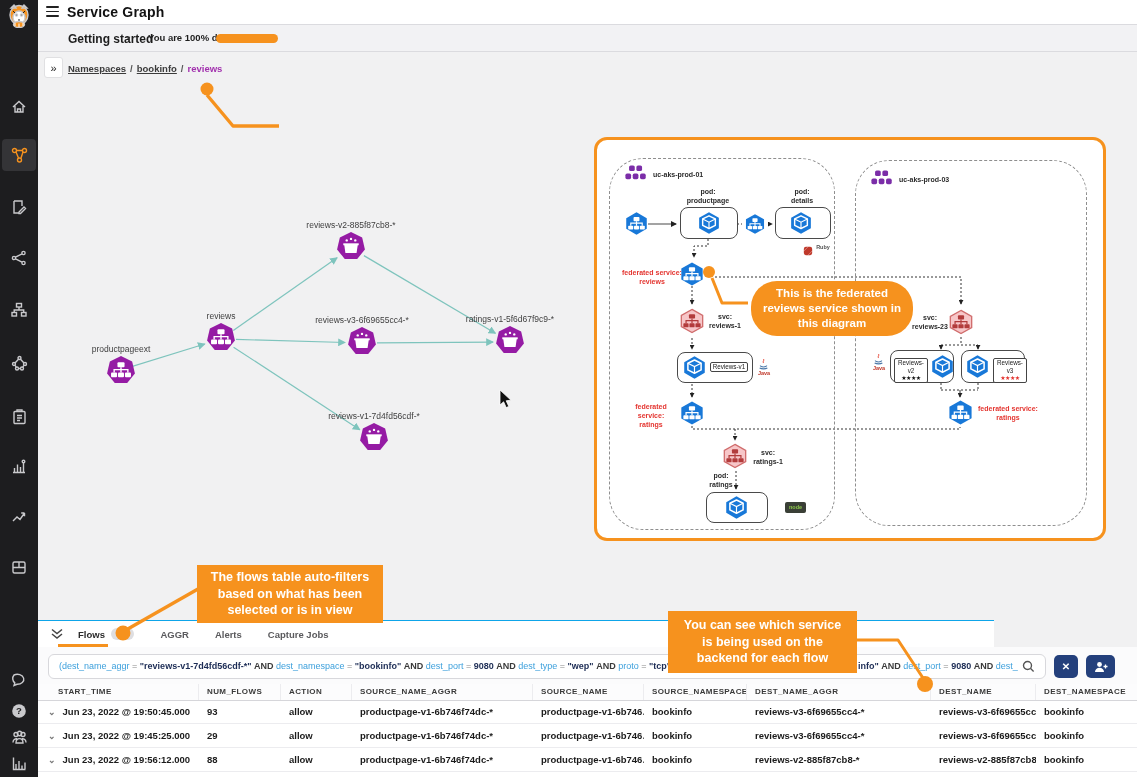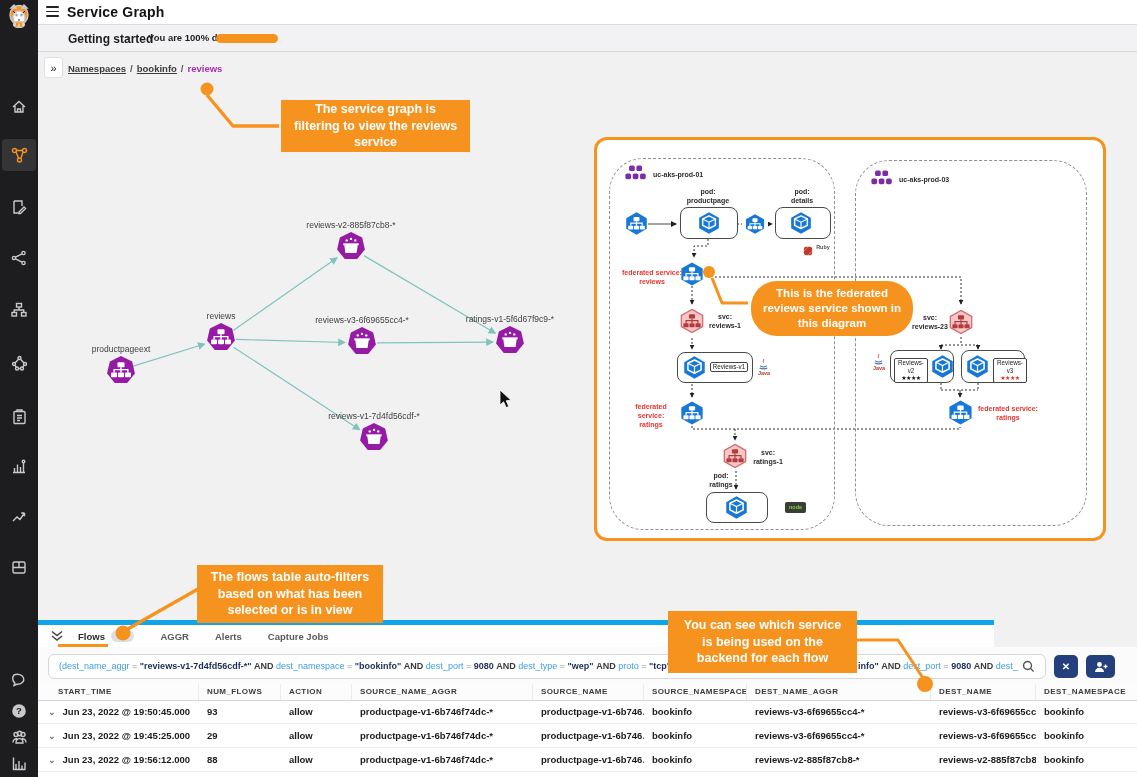--- a/index.html
+++ b/index.html
@@ -56,21 +56,21 @@
   .node-badge{position:absolute;background:#3A3F36;border-radius:2px;color:#8CC84B;font-size:5.5px;font-weight:700;text-align:center;line-height:11px;}
   .tech{position:absolute;font-size:5.5px;font-weight:700;color:#C0392B;text-align:center;line-height:1.1;}
   #diagram-lines{position:absolute;left:0;top:0;z-index:0;pointer-events:none;}
   .overlay .el{z-index:2;}
 
   
   .callout{position:absolute;background:#F6921E;color:#fff;text-align:center;font-size:12.5px;font-weight:600;line-height:1.32;display:flex;align-items:center;justify-content:center;padding:6px 10px;z-index:40;}
   .callout.small{font-size:11.5px;border-radius:26px;}
 
   
-  .tabsrow{left:38px;top:620px;width:956px;height:27px;background:#fff;border-top:5px solid #0ea5e9;z-index:5;display:flex;align-items:center;}
+  .tabsrow{left:38px;top:620px;width:956px;height:27px;background:#fff;border-top:1px solid #0ea5e9;z-index:5;display:flex;align-items:center;}
   .collapse-ic{margin-left:12px;margin-right:14px;cursor:pointer;}
   .tab{font-size:9.5px;font-weight:700;color:#5A5A5D;margin-right:26px;cursor:pointer;display:flex;align-items:center;}
   .tab.active{color:#2b2b2b;}
   .badge{background:#DEDEE1;border-radius:8px;padding:1px 7px;font-size:8.5px;color:#333;margin-left:6px;font-weight:700;}
   .badge:empty{display:none;}
   .tab-underline{left:58px;top:644px;width:50px;height:3px;background:#F6921E;z-index:6;}
 
   .filterrow{left:38px;top:647px;width:1099px;height:37px;background:#FBFBFC;z-index:4;}
   .querybar{left:48px;top:654px;width:998px;height:25px;background:#fff;border:1px solid #D8D8DC;border-radius:6px;z-index:4;overflow:hidden;}
   .qtext{position:absolute;top:6px;font-size:9px;white-space:nowrap;}
@@ -592,21 +592,20 @@
         <div>productpage-v1-6b746f74dc-*</div>
         <div>productpage-v1-6b746…</div>
         <div>bookinfo</div>
         <div>reviews-v2-885f87cb8-*</div>
         <div>reviews-v2-885f87cb8…</div>
         <div>bookinfo</div>
       </div>
       <div class="trow" style="top: 772px;"></div>
     </div>
 
-  <div class="callout" style="left:281px;top:100px;width:189px;height:52px;">The service graph is filtering to view the reviews service</div>
   <div class="callout" style="left:197px;top:565px;width:186px;height:58px;">The flows table auto-filters based on what has been selected or is in view</div>
   <div class="callout" style="left:668px;top:611px;width:189px;height:62px;">You can see which service is being used on the backend for each flow</div>
 
   <svg id="annot" class="abs" width="1137" height="777">
     <path d="M207 95 L233 126 L279 126" stroke="#F6921E" stroke-width="3.4" fill="none" stroke-linejoin="round"></path>
     <circle cx="207" cy="89" r="6.5" fill="#F6921E"></circle>
     <path d="M712 278 L722 303 L748 303" stroke="#F6921E" stroke-width="3" fill="none" stroke-linejoin="round"></path>
     <circle cx="709" cy="272" r="6" fill="#F6921E"></circle>
     <path d="M198 589 L126 630" stroke="#F6921E" stroke-width="3.4" fill="none"></path>
     <circle cx="123" cy="633" r="7.5" fill="#F6921E"></circle>

